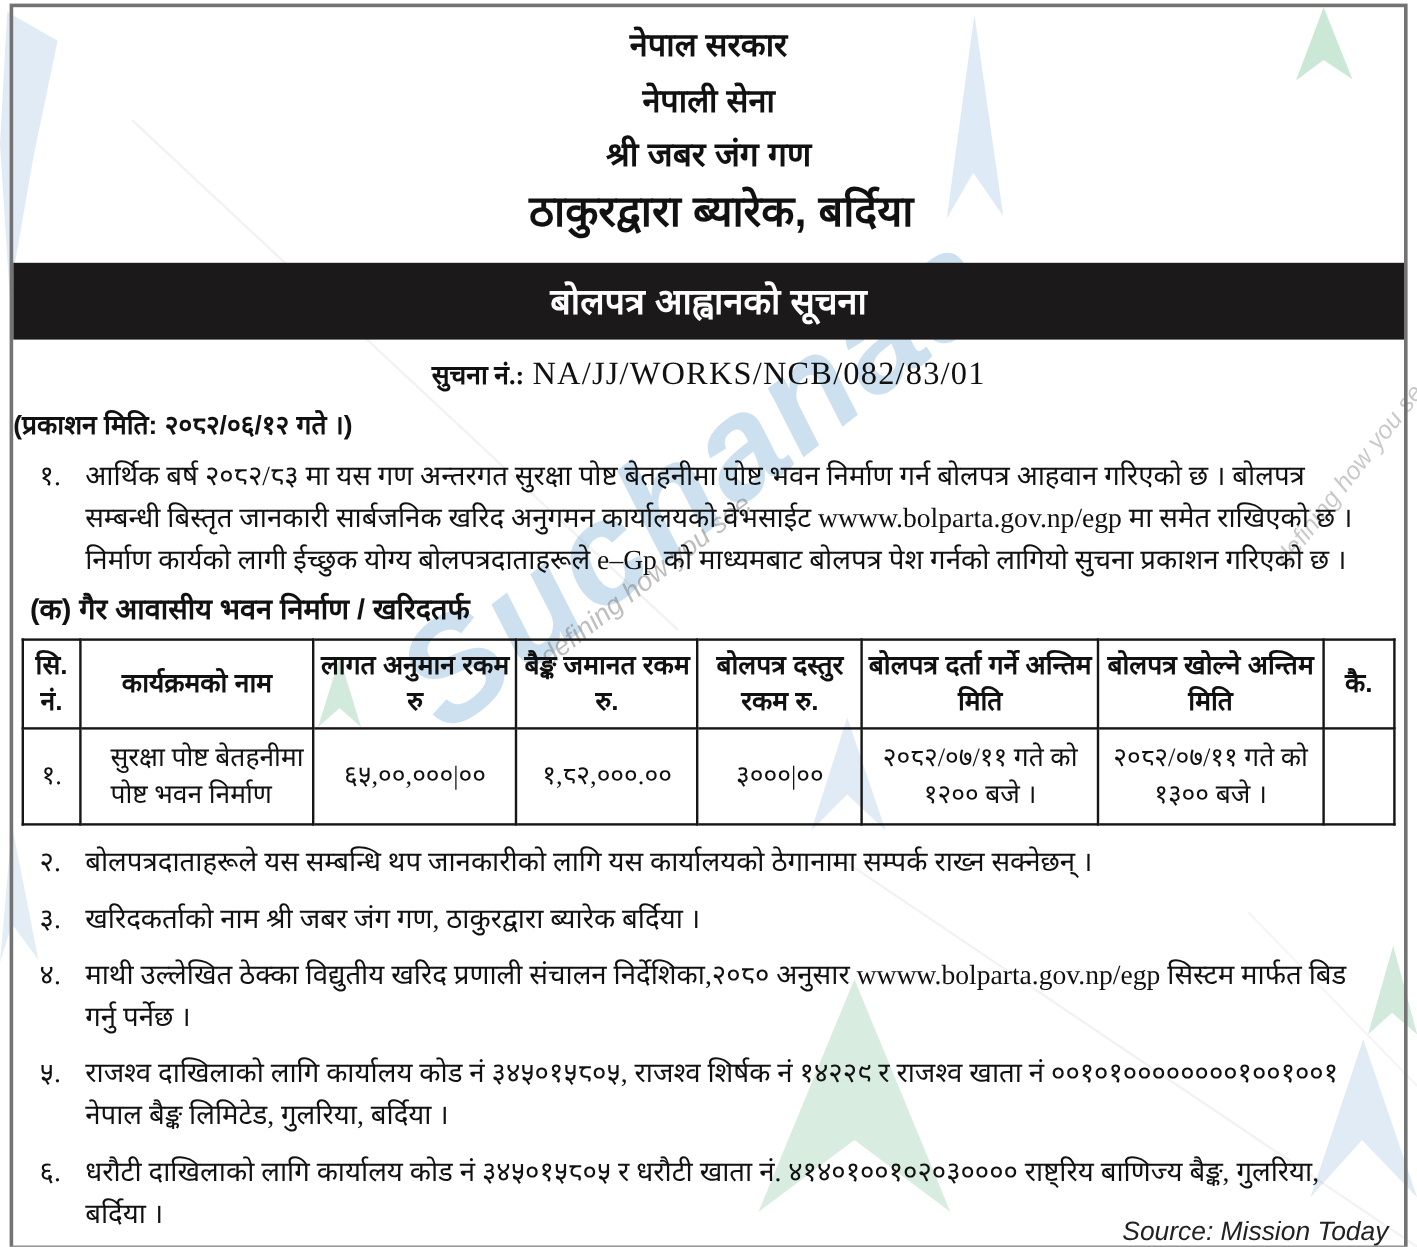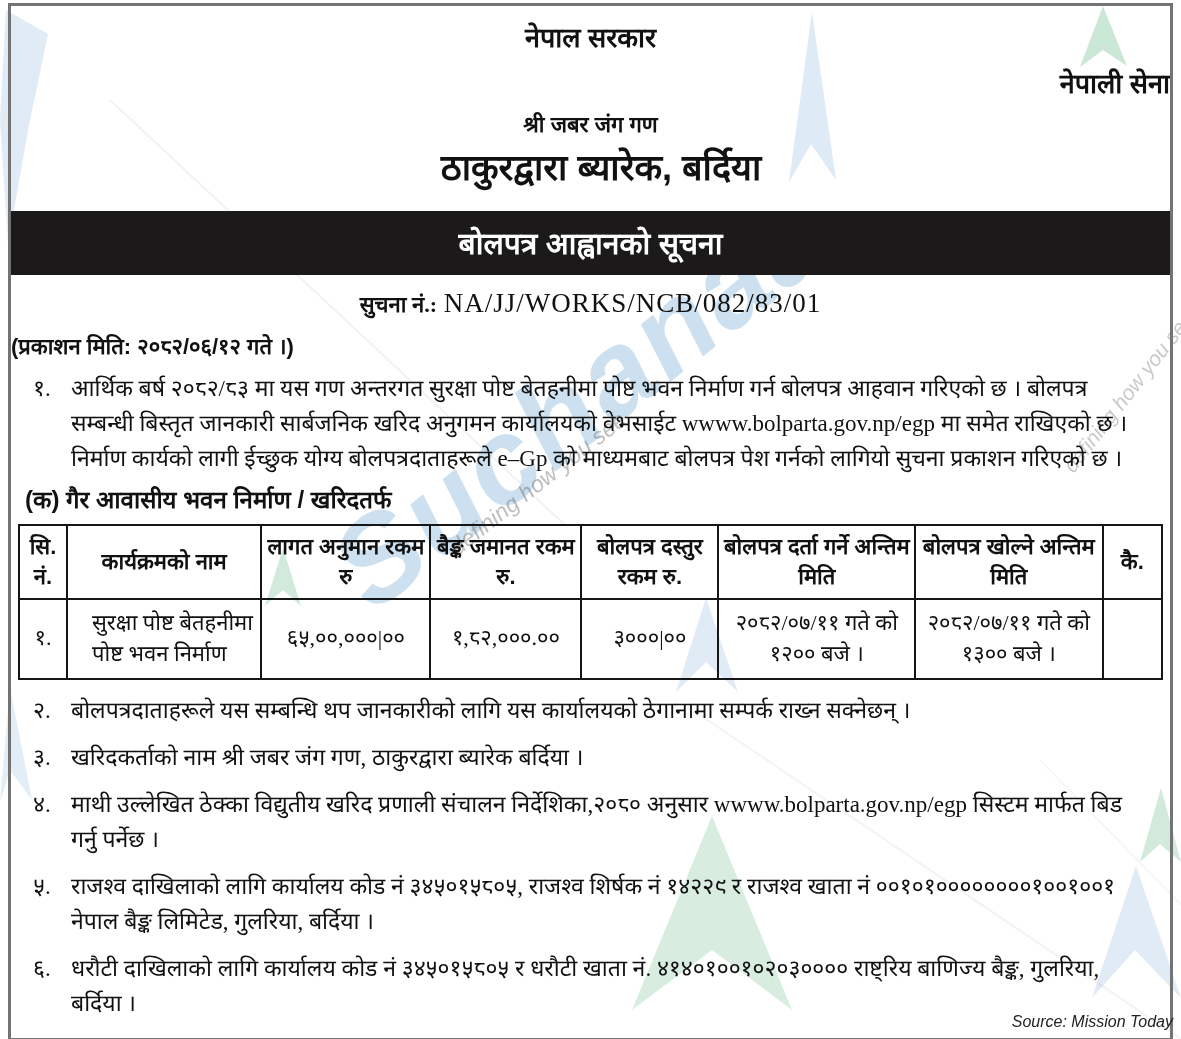--- a/index.html
+++ b/index.html
@@ -44,22 +44,22 @@
   .doc {
     position:absolute; left:8px; top:3px;
     width:1165px; height:1038px;
     border:3px solid #737373;
     background:transparent;
     z-index:1; overflow:hidden;
   }
 
   .hdr { text-align:center; padding-top:8px; font-family:"Liberation Sans", sans-serif; font-weight:bold; }
   .hdr-line1 { font-size:27px; margin-top:4px; }
-  .hdr-line2 { font-size:27px; margin-top:9px;text-align:right; }
-  .hdr-line3 { font-size:22px; margin-top:7px; }
+  .hdr-line2 { font-size:27px; margin-top:9px; }
+  .hdr-line3 { font-size:28px; margin-top:7px; }
   .hdr-line4 { font-size:36px; margin-top:4px;margin-left:21px; }
 
   .banner {
     background:#1b1919; color:#ffffff;
     text-align:center;
     font-family:"Liberation Sans", sans-serif;
     font-weight:bold; font-size:30px;
     padding:11px 0 12px 0; margin-top:20px;
   }
 
@@ -96,23 +96,23 @@
     height:74px; padding:6px 4px; line-height:1.35;
   }
   .tbl td { font-size:22px; height:80px; padding:4px 6px; line-height:1.4; }
   .tbl td.name-cell { text-align:left; padding-left:24px; }
 
   .col-sn { width:4.2%; }  .col-name { width:17%; } .col-cost { width:14.8%; }
   .col-bank { width:13.2%; } .col-fee { width:12%; } .col-reg { width:17.2%; }
   .col-open { width:16.4%; } .col-rem { width:5.2%; }
 
   .source {
-    position:absolute; right:8px; top:1013px;
-    font-family:"Liberation Sans", sans-serif;
-    font-style:italic; font-size:16px; color:#222;
+    position:absolute; right:24px; top:1013px;
+    font-family:"Liberation Sans", sans-serif;
+    font-style:italic; font-size:22px; color:#222;
     z-index:2;
   }
 </style>
 </head>
 <body>
 
 <svg class="decor-layer" width="1181" height="1039" viewBox="0 0 1181 1039" xmlns="http://www.w3.org/2000/svg">
   <polygon points="6,10 48,34 28,130 8,245 0,120" fill="rgba(151,190,224,0.30)"></polygon>
   <polygon points="812,12 836,180 811,144 789,182" fill="rgba(151,190,224,0.32)"></polygon>
   <polygon points="1103,6 1127,66 1103,50 1080,67" fill="rgba(126,196,152,0.40)"></polygon>

